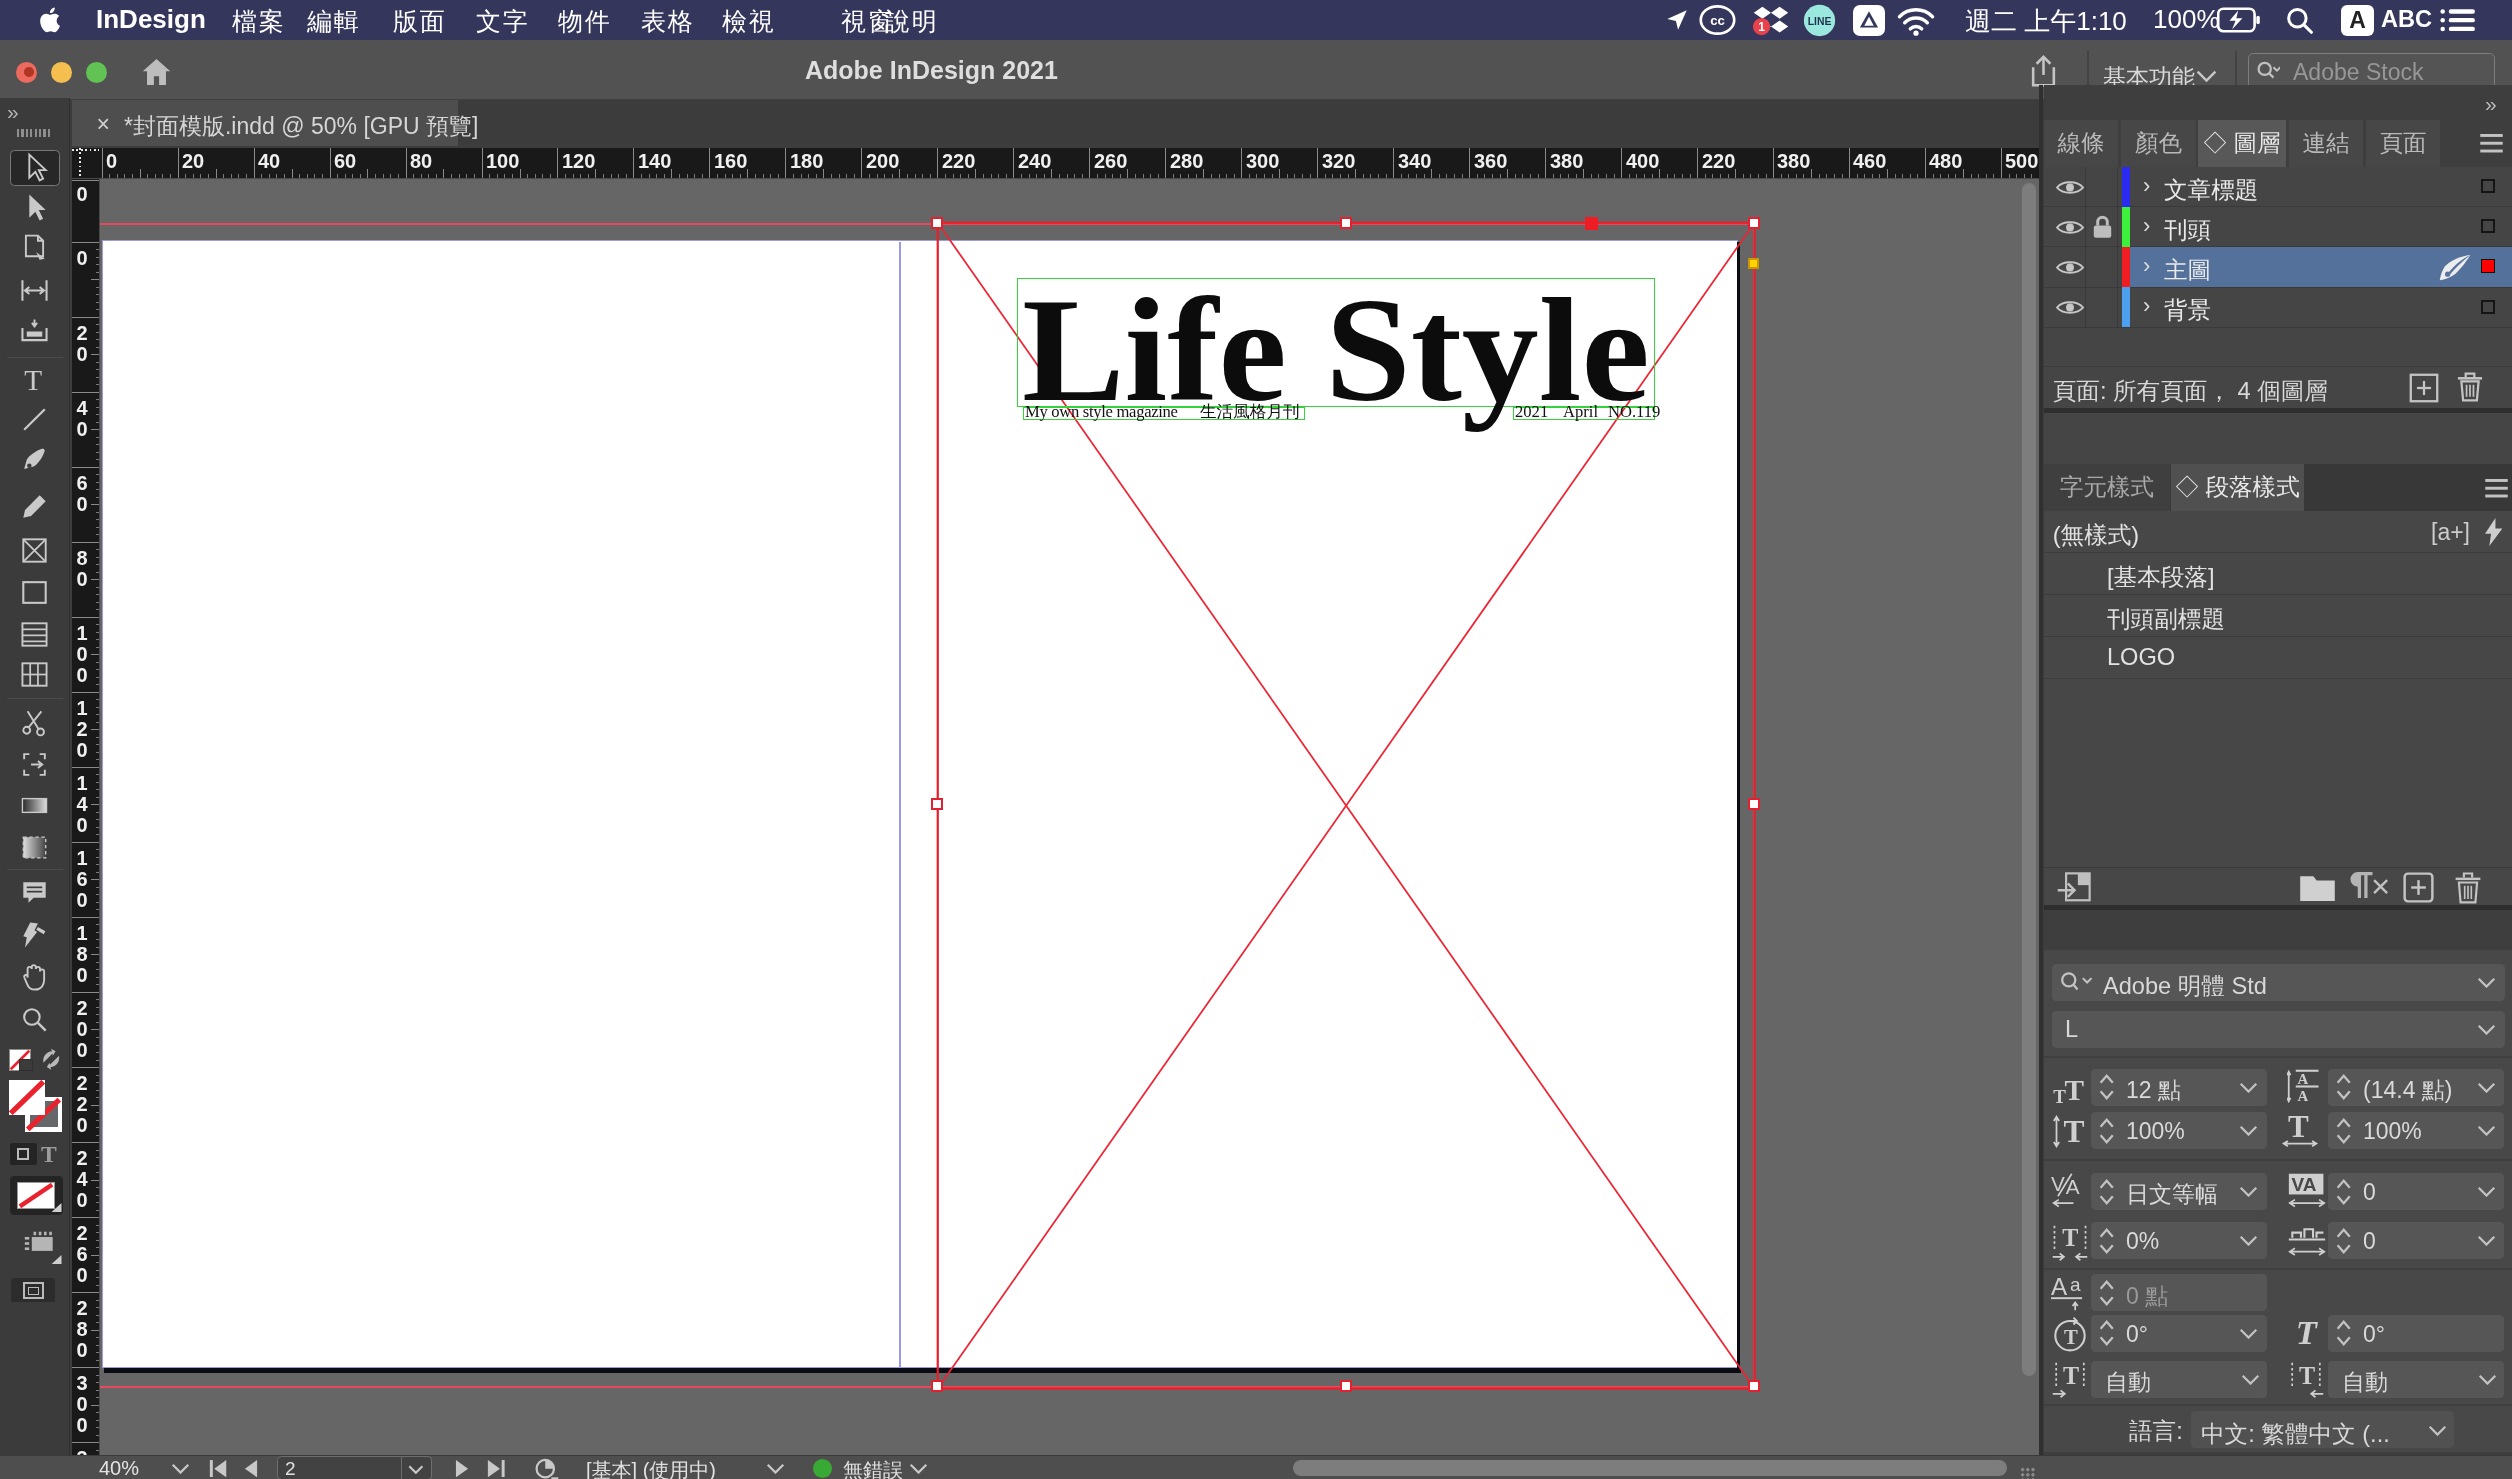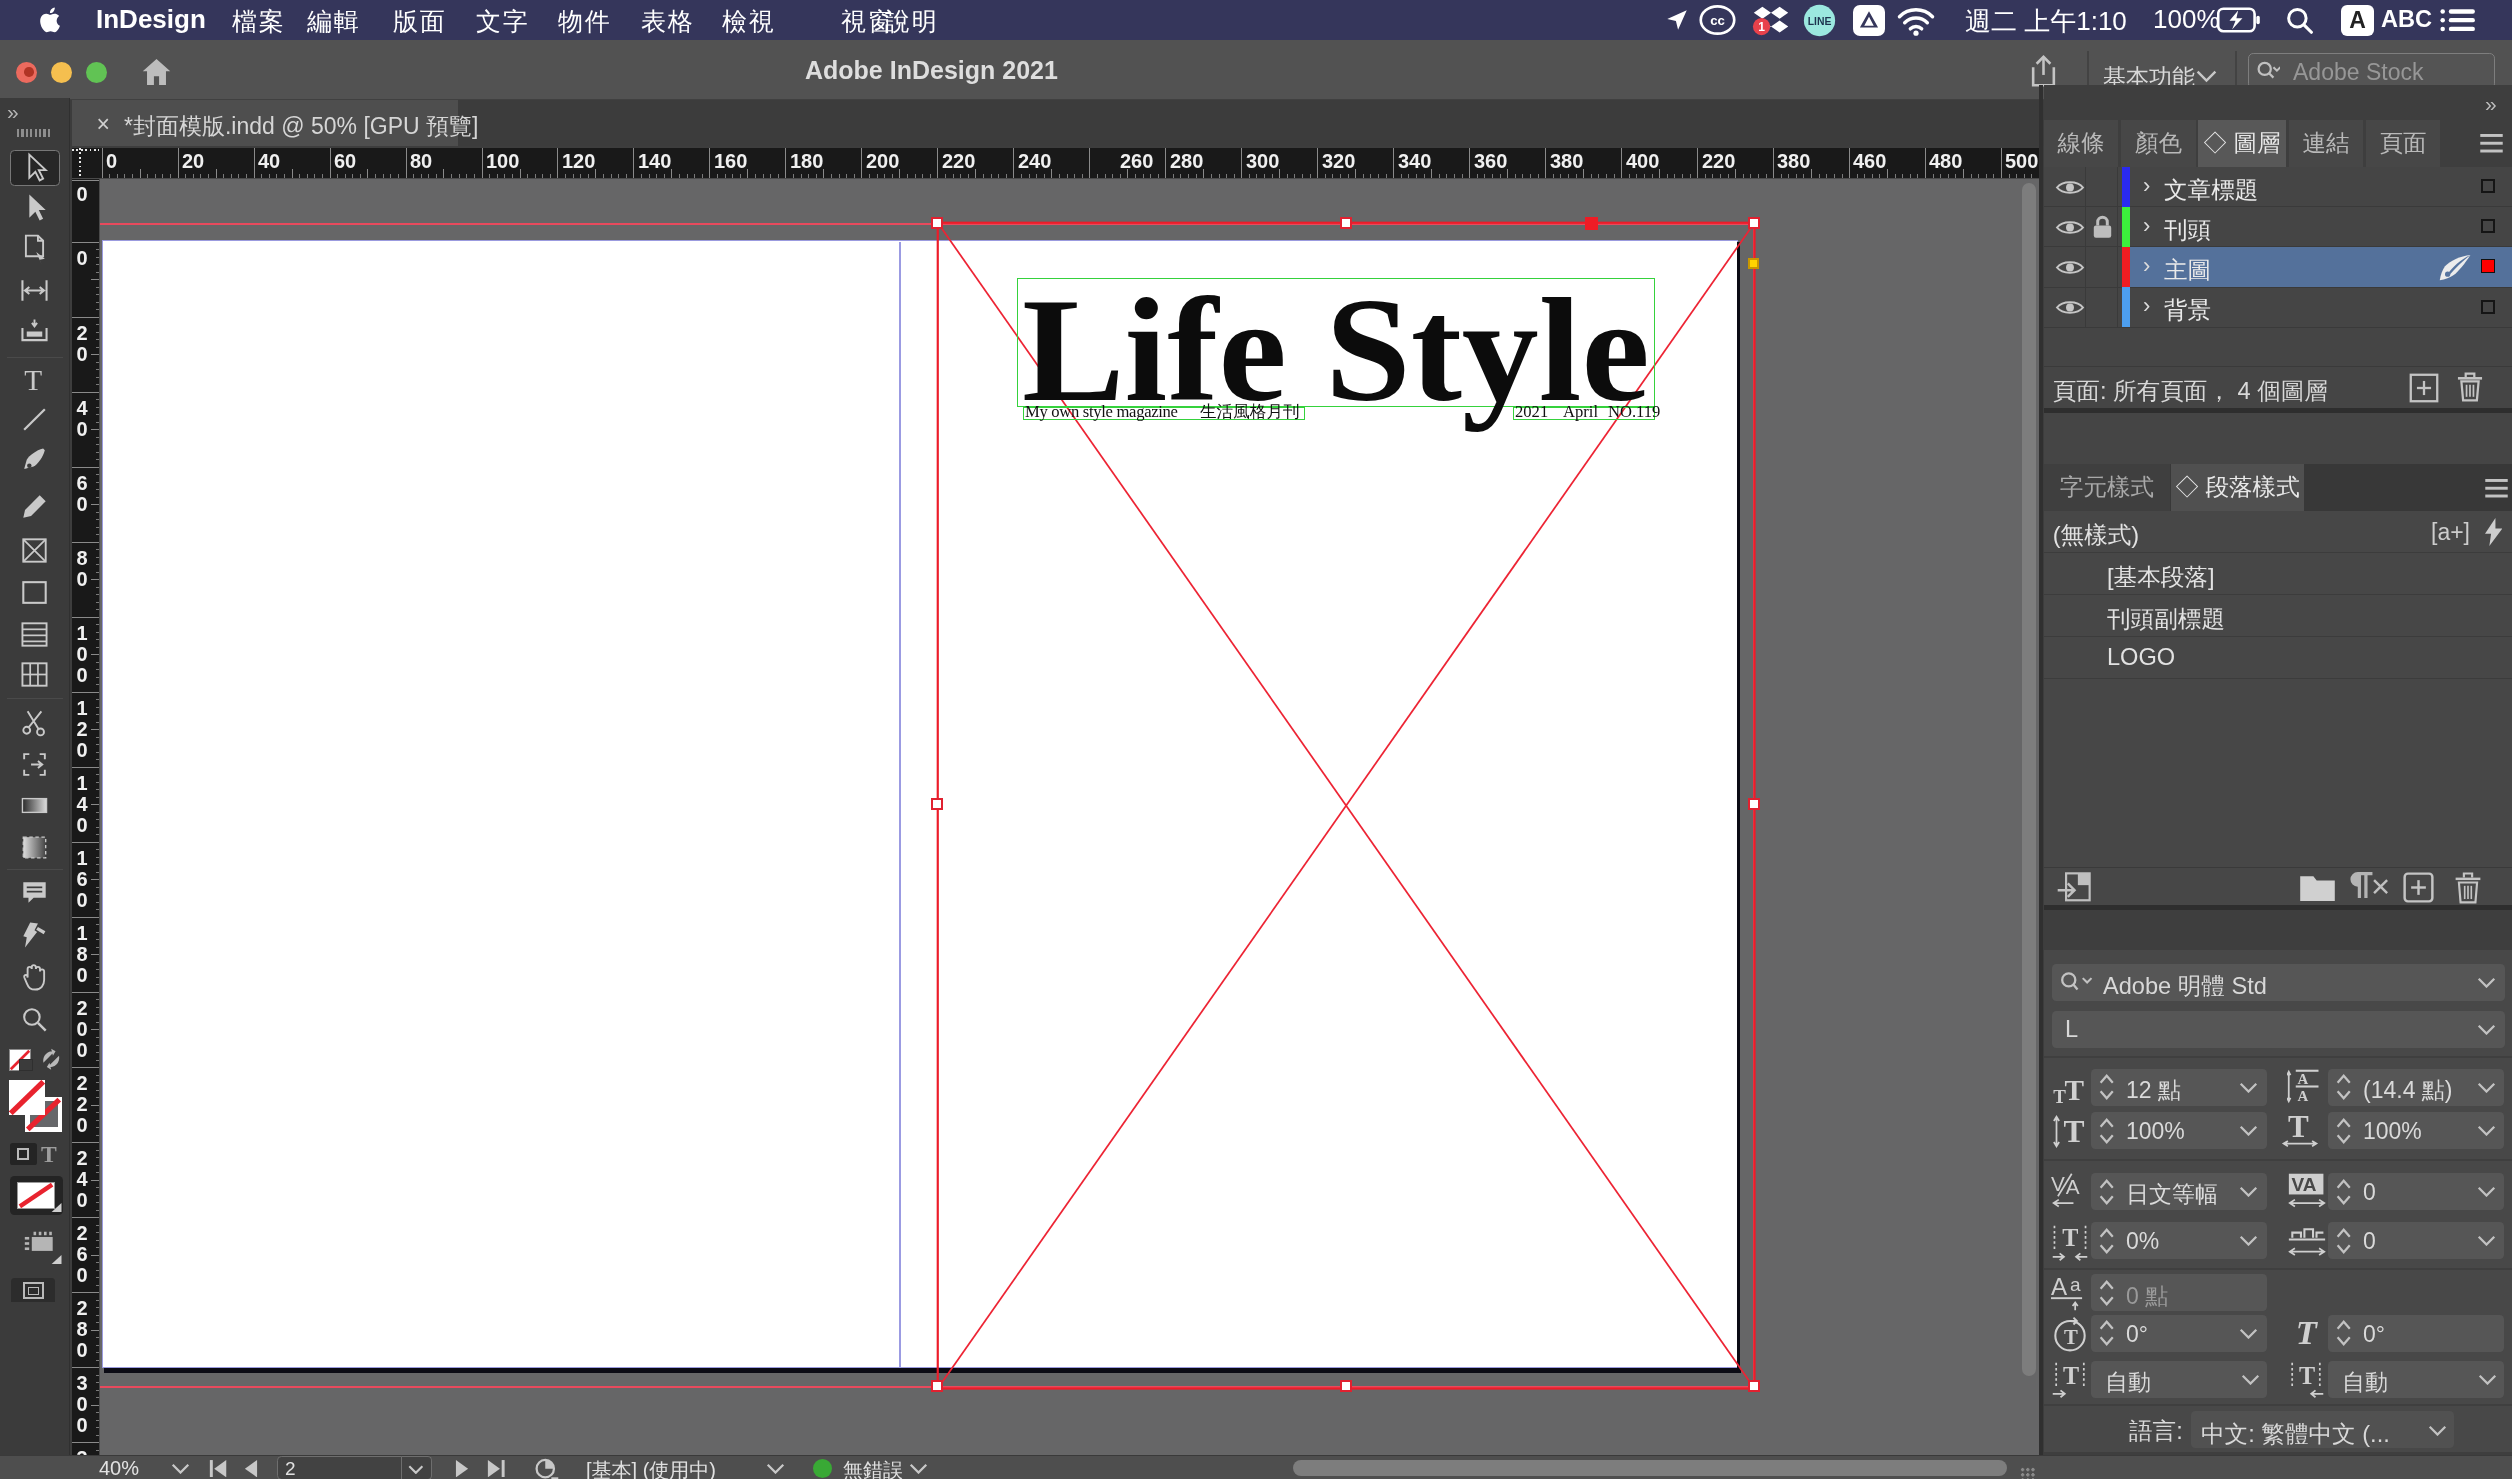--- a/index.html
+++ b/index.html
@@ -409,21 +409,21 @@
         <div class="abs" style="left:952px;top:21px;width:0.9px;height:9.6px;background:#8a8a8a;"></div>
         <div class="abs" style="left:922px;top:26px;width:0.9px;height:4.4px;background:#7a7a7a;"></div>
         <div class="abs" style="left:930px;top:26px;width:0.9px;height:4.4px;background:#7a7a7a;"></div>
         <div class="abs" style="left:937px;top:26px;width:0.9px;height:4.4px;background:#7a7a7a;"></div>
         <div class="abs" style="left:945px;top:26px;width:0.9px;height:4.4px;background:#7a7a7a;"></div>
         <div class="abs" style="left:960px;top:26px;width:0.9px;height:4.4px;background:#7a7a7a;"></div>
         <div class="abs" style="left:968px;top:26px;width:0.9px;height:4.4px;background:#7a7a7a;"></div>
         <div class="abs" style="left:975px;top:26px;width:0.9px;height:4.4px;background:#7a7a7a;"></div>
         <div class="abs" style="left:983px;top:26px;width:0.9px;height:4.4px;background:#7a7a7a;"></div>
         <div class="abs" style="left:990px;top:0;width:0.9px;height:30.5px;background:#8a8a8a;"></div>
-        <div class="abs tx" style="left:1021px;top:1.7px;font-size:20px;font-weight:bold;color:#f0f0f0;">260</div>
+        <div class="abs tx" style="left:995px;top:1.7px;font-size:20px;font-weight:bold;color:#f0f0f0;">260</div>
         <div class="abs" style="left:1028px;top:21px;width:0.9px;height:9.6px;background:#8a8a8a;"></div>
         <div class="abs" style="left:998px;top:26px;width:0.9px;height:4.4px;background:#7a7a7a;"></div>
         <div class="abs" style="left:1006px;top:26px;width:0.9px;height:4.4px;background:#7a7a7a;"></div>
         <div class="abs" style="left:1013px;top:26px;width:0.9px;height:4.4px;background:#7a7a7a;"></div>
         <div class="abs" style="left:1021px;top:26px;width:0.9px;height:4.4px;background:#7a7a7a;"></div>
         <div class="abs" style="left:1036px;top:26px;width:0.9px;height:4.4px;background:#7a7a7a;"></div>
         <div class="abs" style="left:1044px;top:26px;width:0.9px;height:4.4px;background:#7a7a7a;"></div>
         <div class="abs" style="left:1051px;top:26px;width:0.9px;height:4.4px;background:#7a7a7a;"></div>
         <div class="abs" style="left:1059px;top:26px;width:0.9px;height:4.4px;background:#7a7a7a;"></div>
         <div class="abs" style="left:1066px;top:0;width:0.9px;height:30.5px;background:#8a8a8a;"></div>

